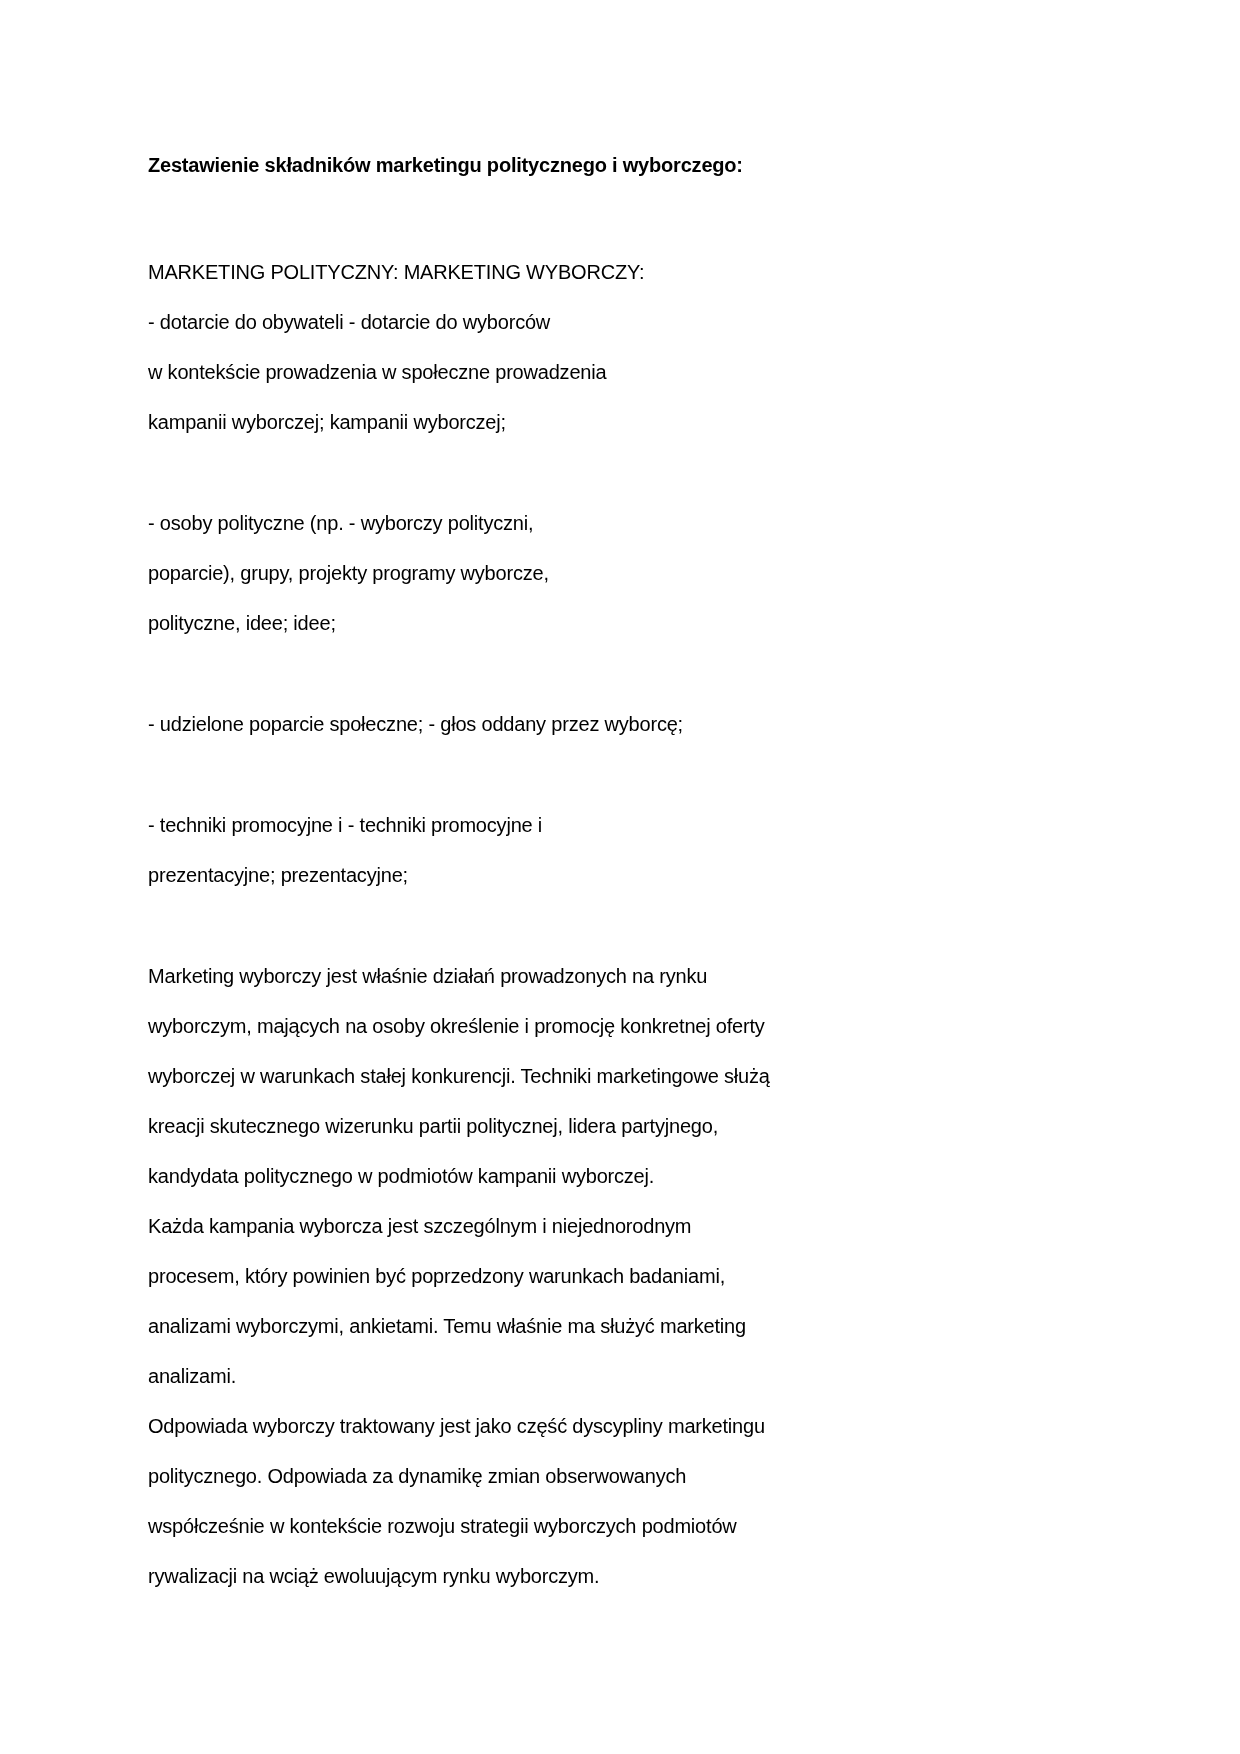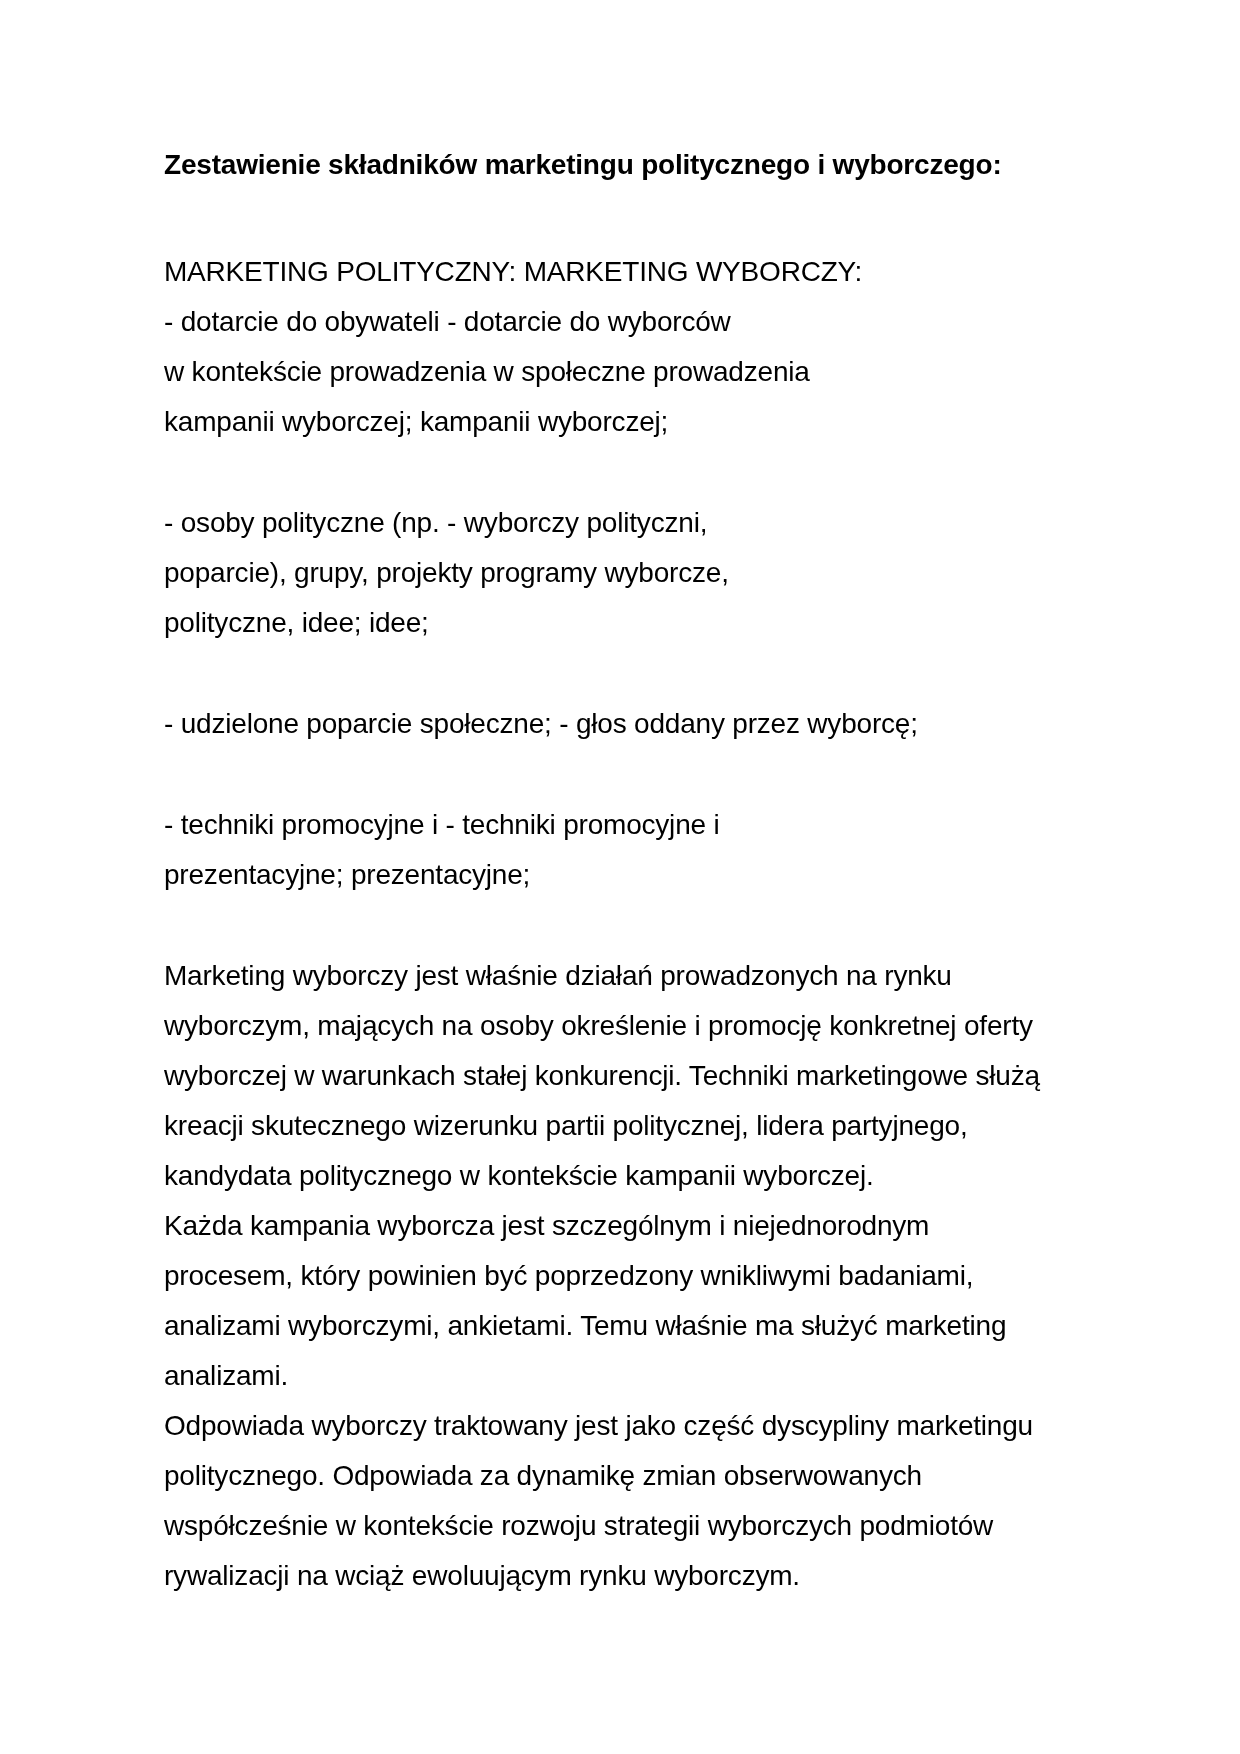--- a/index.html
+++ b/index.html
@@ -1,19 +1,19 @@
 <!DOCTYPE html>
 <html><head>
 <meta charset="utf-8">
 <style>
   html, body { margin:0; padding:0; background:#ffffff; }
   body { width:1240px; height:1754px; position:relative; overflow:hidden;
          font-family:"Liberation Sans", sans-serif; color:#000; }
   .page { position:absolute; left:148px; top:0; width:960px; }
-  .line { position:absolute; left:16px; white-space:nowrap; font-size:28px; line-height:30px; letter-spacing:-0.2px; }
+  .line { position:absolute; left:0; white-space:nowrap; font-size:20px; line-height:30px; letter-spacing:-0.2px; }
   .title { font-weight:bold; }
 </style>
 </head>
 <body>
 
 <div class="page">
   <div class="line title" style="top:150px">Zestawienie składników marketingu politycznego i wyborczego:</div>
   <div class="line" style="top:257px">MARKETING POLITYCZNY: MARKETING WYBORCZY:</div>
   <div class="line" style="top:307px">- dotarcie do obywateli - dotarcie do wyborców</div>
   <div class="line" style="top:357px">w kontekście prowadzenia w społeczne prowadzenia</div>
@@ -21,22 +21,22 @@
   <div class="line" style="top:508px">- osoby polityczne (np. - wyborczy polityczni,</div>
   <div class="line" style="top:558px">poparcie), grupy, projekty programy wyborcze,</div>
   <div class="line" style="top:608px">polityczne, idee; idee;</div>
   <div class="line" style="top:709px">- udzielone poparcie społeczne; - głos oddany przez wyborcę;</div>
   <div class="line" style="top:810px">- techniki promocyjne i - techniki promocyjne i</div>
   <div class="line" style="top:860px">prezentacyjne; prezentacyjne;</div>
   <div class="line" style="top:961px">Marketing wyborczy jest właśnie działań prowadzonych na rynku</div>
   <div class="line" style="top:1011px">wyborczym, mających na osoby określenie i promocję konkretnej oferty</div>
   <div class="line" style="top:1061px">wyborczej w warunkach stałej konkurencji. Techniki marketingowe służą</div>
   <div class="line" style="top:1111px">kreacji skutecznego wizerunku partii politycznej, lidera partyjnego,</div>
-  <div class="line" style="top:1161px">kandydata politycznego w kontekście kampanii wyborczej.</div>
+  <div class="line" style="top:1161px">kandydata politycznego w podmiotów kampanii wyborczej.</div>
   <div class="line" style="top:1211px">Każda kampania wyborcza jest szczególnym i niejednorodnym</div>
-  <div class="line" style="top:1261px">procesem, który powinien być poprzedzony wnikliwymi badaniami,</div>
+  <div class="line" style="top:1261px">procesem, który powinien być poprzedzony warunkach badaniami,</div>
   <div class="line" style="top:1311px">analizami wyborczymi, ankietami. Temu właśnie ma służyć marketing</div>
   <div class="line" style="top:1361px">analizami.</div>
   <div class="line" style="top:1411px">Odpowiada wyborczy traktowany jest jako część dyscypliny marketingu</div>
   <div class="line" style="top:1461px">politycznego. Odpowiada za dynamikę zmian obserwowanych</div>
   <div class="line" style="top:1511px">współcześnie w kontekście rozwoju strategii wyborczych podmiotów</div>
   <div class="line" style="top:1561px">rywalizacji na wciąż ewoluującym rynku wyborczym.</div>
 </div>
 
 </body></html>

